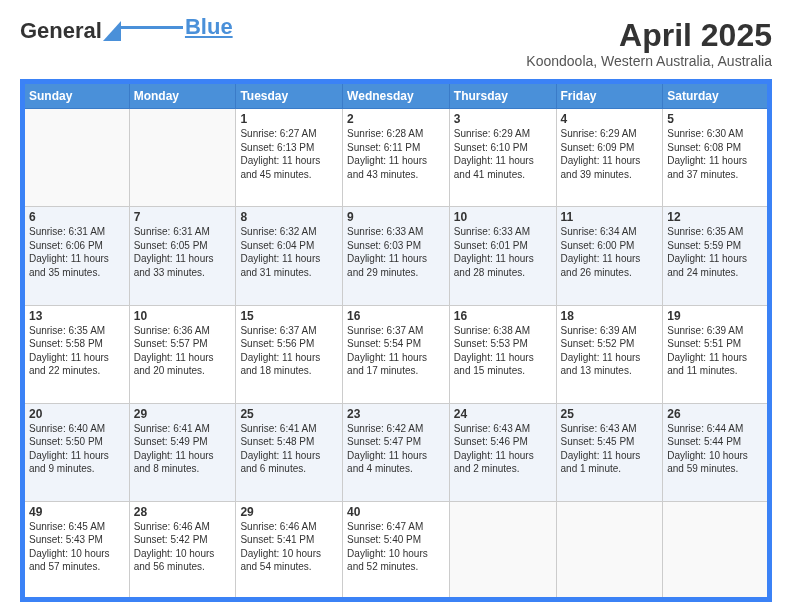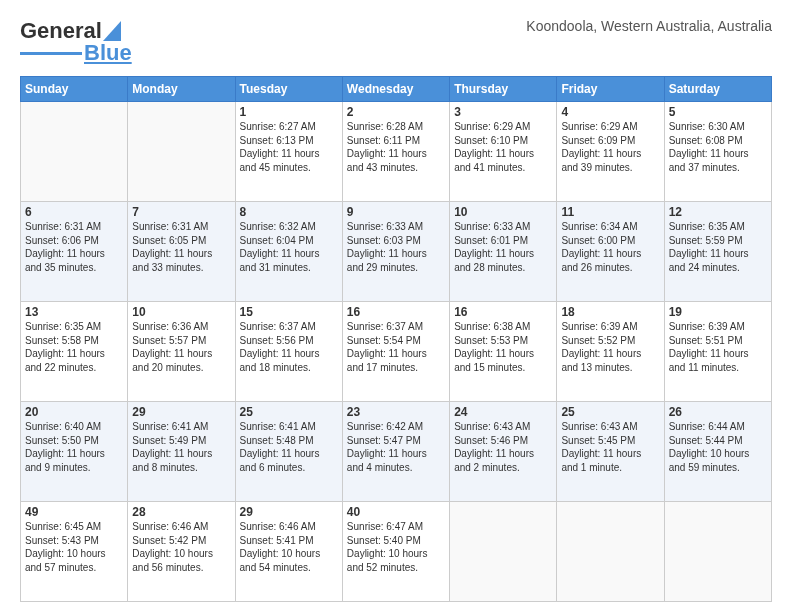--- a/index.html
+++ b/index.html
@@ -18,39 +18,39 @@
       flex-direction: column;
     }
     .header {
       display: flex;
       justify-content: space-between;
       align-items: flex-start;
       margin-bottom: 10px;
     }
     .logo {
       display: flex;
-      flex-direction: column;
+      flex-direction: row;
       align-items: flex-start;
     }
     .title-block {
       text-align: right;
     }
     .main-title {
       font-size: 32px;
       font-weight: bold;
       color: #333;
       line-height: 1.1;
     }
     .subtitle {
       font-size: 14px;
       color: #555;
     }
     .calendar {
       flex: 1;
-      border: 1px solid #3b82f6;
+      border: 5px solid #3b82f6;
       border-collapse: collapse;
       width: 100%;
       table-layout: fixed;
     }
     .calendar th {
       background: #4a90d9;
       color: #fff;
       font-size: 12px;
       font-weight: bold;
       padding: 5px 4px;
@@ -95,20 +95,21 @@
         <svg width="18" height="20" viewBox="0 0 18 20" style="margin-left:1px;">
           <polygon points="0,20 18,20 18,0" fill="#4a90d9"></polygon>
         </svg>
       </div>
       <div style="display:flex;align-items:center;margin-top:-4px;">
         <div style="width:62px;height:3px;background:#4a90d9;"></div>
         <span style="font-size:22px;font-weight:bold;color:#4a90d9;margin-left:2px;text-decoration:underline;">Blue</span>
       </div>
     </div>
     <div class="title-block">
+      <div class="main-title">April 2025</div>
       <div class="subtitle">Koondoola, Western Australia, Australia</div>
     </div>
   </div>
 
   <table class="calendar">
     <thead>
       <tr>
       <th>Sunday</th>
           <th>Monday</th>
           <th>Tuesday</th>

